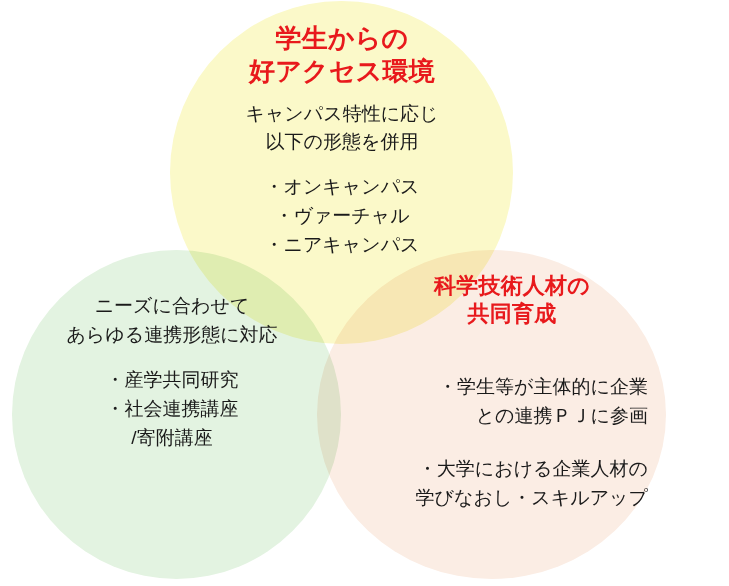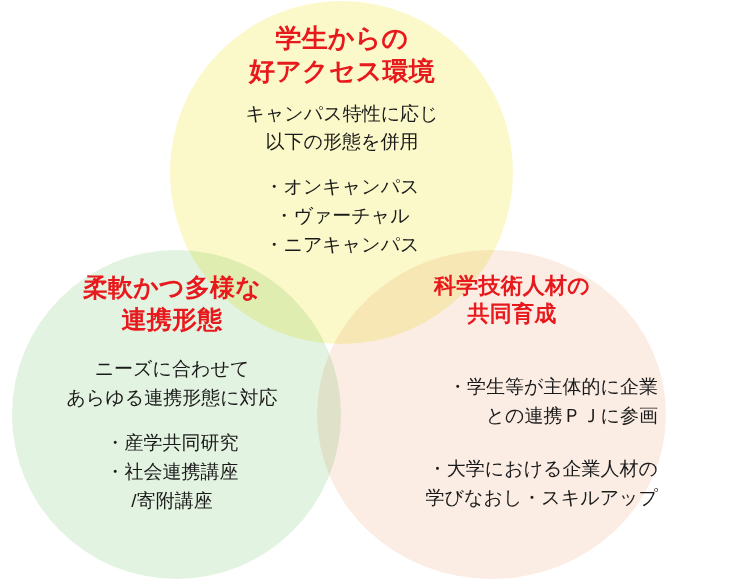--- a/index.html
+++ b/index.html
@@ -80,21 +80,21 @@
   .venn-body {
     font-size: 19px;
     line-height: 1.52;
     margin: 16px;
   }
   .venn-body .lead-line {
     display: block;
   }
   .venn-list {
     list-style: none;
-    margin: 0;
+    margin: 10px;
     padding: 0;
   }
   .venn-list li {
     font-size: 19px;
     line-height: 1.52;
     white-space: pre-line;
   }
 
   
   #block-access {
@@ -153,22 +153,20 @@
         <span class="lead-line">以下の形態を併用</span>
       </p>
       <ul class="venn-list">
         <li>・オンキャンパス</li>
         <li>・ヴァーチャル</li>
         <li>・ニアキャンパス</li>
       </ul>
     </div>
 
     <div class="venn-block" id="block-collab">
-      <h2 class="venn-heading" style="color: rgb(232, 25, 28);">柔軟かつ多様な
-連携形態</h2>
       <p class="venn-body">
         <span class="lead-line">ニーズに合わせて</span>
         <span class="lead-line">あらゆる連携形態に対応</span>
       </p>
       <ul class="venn-list">
         <li>・産学共同研究</li>
         <li>・社会連携講座
 /寄附講座</li>
       </ul>
     </div>

